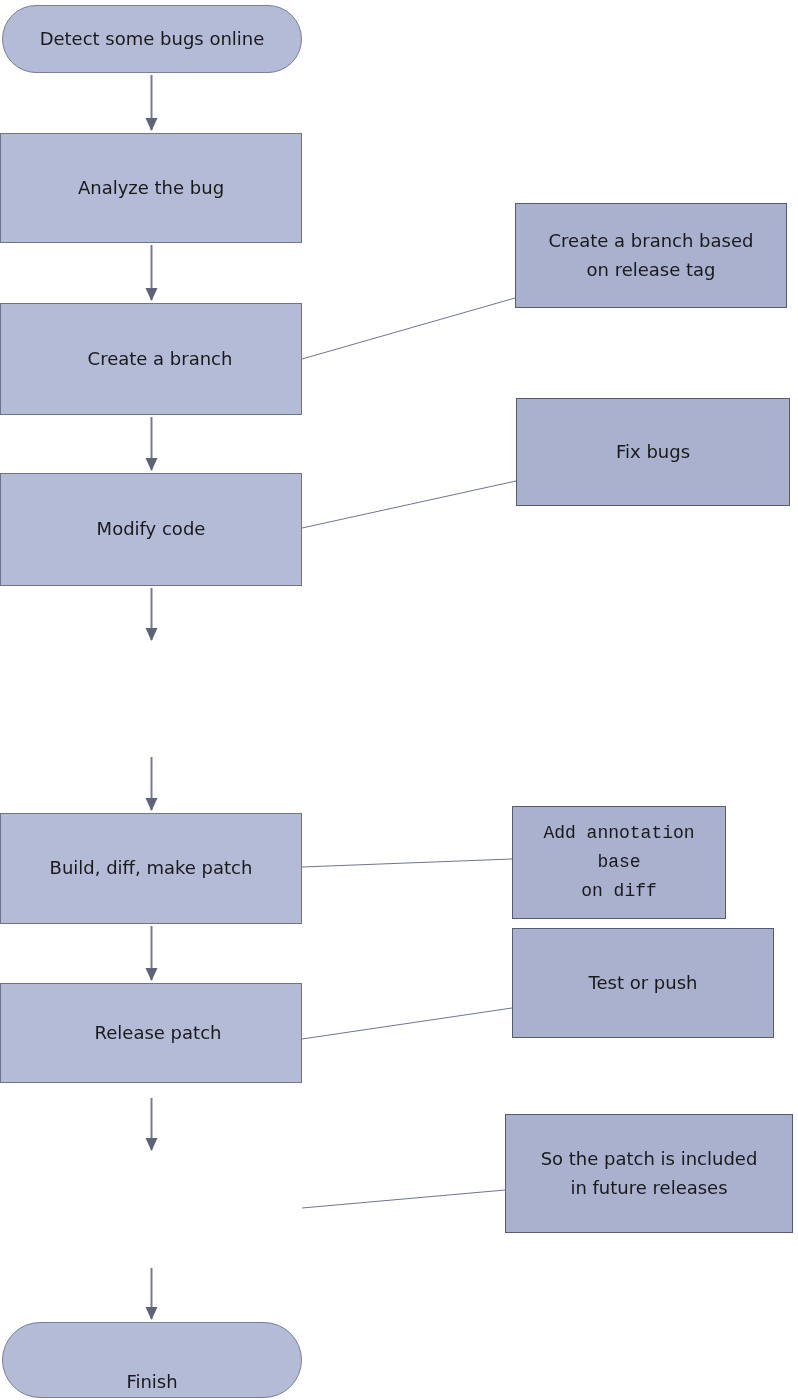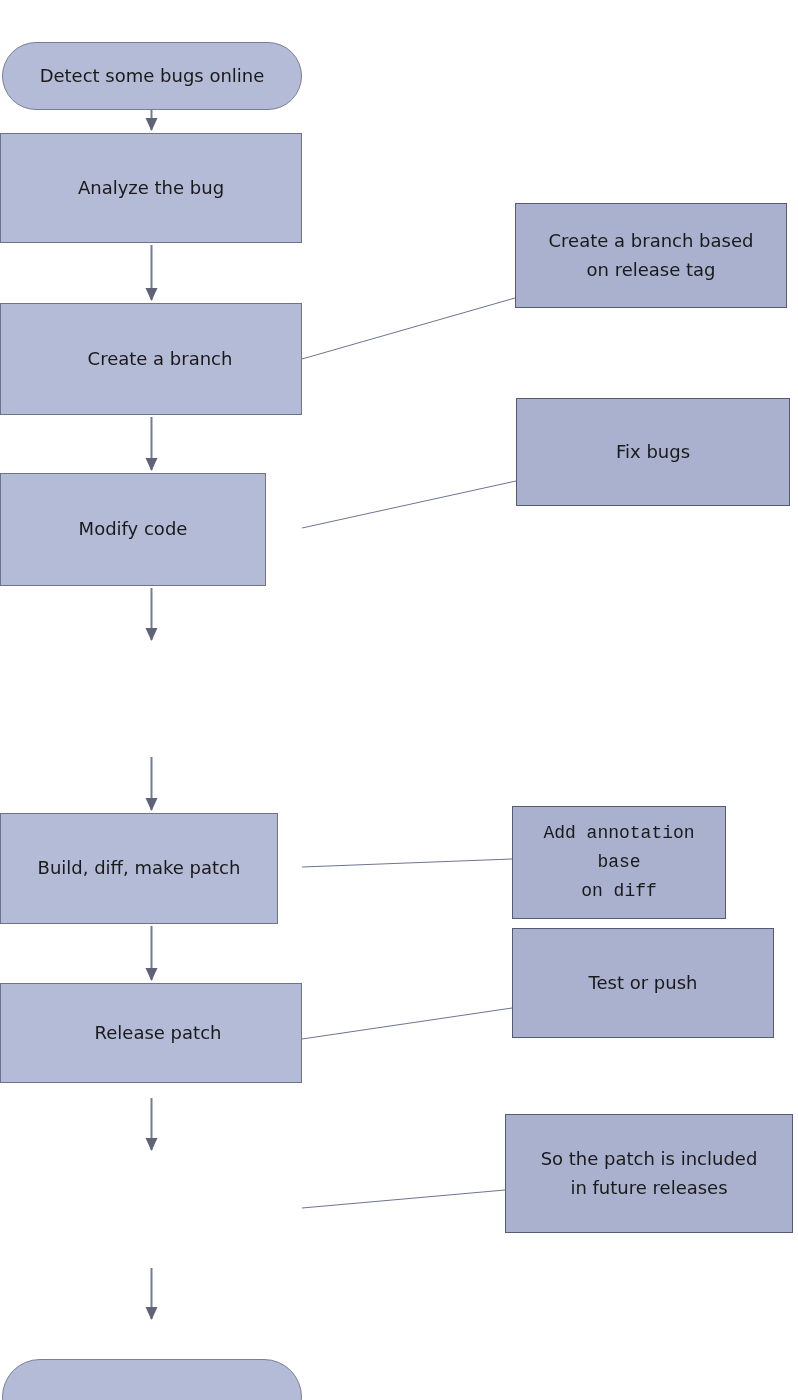--- a/index.html
+++ b/index.html
@@ -22,21 +22,20 @@
     line-height:1.6;
     color:var(--text-color,#1a1a1a);
     background:var(--main-fill,#b4bbd7);
     border:1px solid var(--main-border,#6e7389);
     white-space:pre-line;
     padding:0 10px;
   }
   .terminator{
     border-radius:40px;
     border-color:var(--terminator-border,#7a7f99);
-    margin-top:37px;
   }
   .side-note{
     background:var(--side-fill,#a9b1ce);
     border-color:var(--side-border,#565b74);
   }
   .narrow-text{padding:0 48px;}
   .conn{stroke:var(--connector-color,#6f7490);stroke-width:1;}
   .flow{stroke:var(--arrow-color,#767b91);stroke-width:2;}
 </style>
 </head>
@@ -72,26 +71,26 @@
   </div>
 
   <div class="node" style="left:0;top:133px;width:302px;height:110px;">
     <span>Analyze the bug</span>
   </div>
 
   <div class="node" style="left:0;top:303px;width:302px;height:112px;padding-left:28px;">
     <span>Create a branch</span>
   </div>
 
-  <div class="node" style="left:0;top:473px;width:266px;height:113px;">
+  <div class="node" style="left:0;top:473px;width:302px;height:113px;">
     <span>Modify code</span>
   </div>
 
 
-  <div class="node" style="left:0;top:813px;width:278px;height:111px;">
+  <div class="node" style="left:0;top:813px;width:302px;height:111px;">
     <span>Build, diff, make patch</span>
   </div>
 
   <div class="node" style="left:0;top:983px;width:302px;height:100px;padding-left:24px;">
     <span>Release patch</span>
   </div>
 
 
   <div class="node terminator" style="left:2px;top:1322px;width:300px;height:76px;border-radius:38px;align-items:flex-end;">
     <span>Finish</span>

